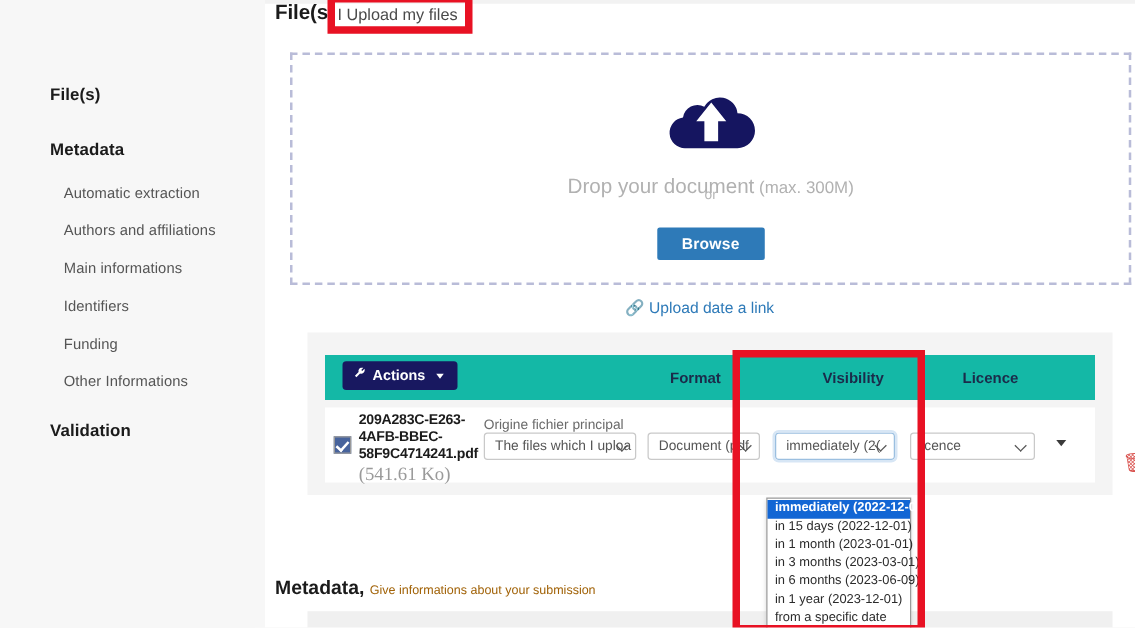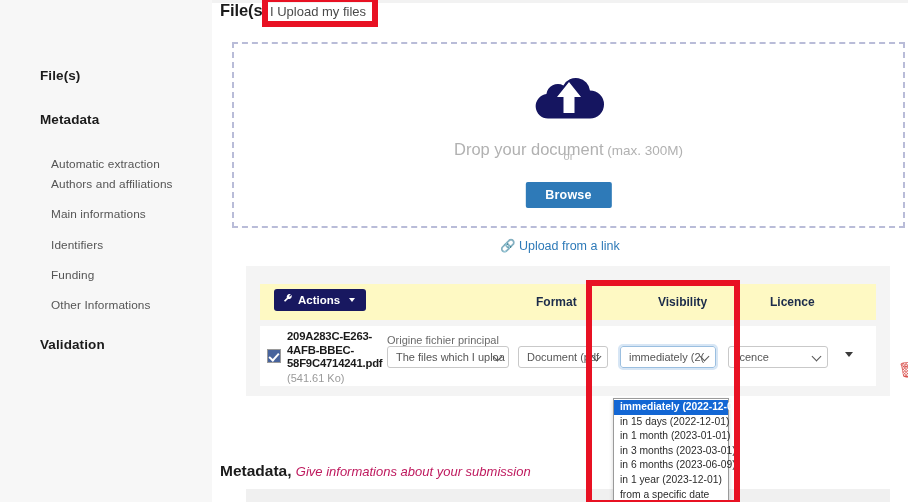--- a/index.html
+++ b/index.html
@@ -82,21 +82,21 @@
   }
   .upload-link .lnk-ico { margin-right: 3px; }
 
   
   .table-card {
     position: absolute; left: 34px; top: 266px; width: 644px; height: 130px;
     background: #f4f4f4;
   }
   .table-head {
     position: absolute; left: 14px; top: 18px; width: 616px; height: 36px;
-    background: #fef9c3;
+    background: #14b8a6;
   }
   .actions-btn {
     position: absolute; left: 14px; top: 5px;
     background: #181860; color: #fff; border: none;
     font-family: "Liberation Sans", sans-serif;
     font-size: 11.5px; font-weight: bold;
     padding: 5px 11px 5px 9px; border-radius: 3px; cursor: pointer;
     display: flex; align-items: center; gap: 5px;
   }
   .actions-btn .caret {
@@ -128,21 +128,21 @@
     border: solid #fff; border-width: 0 2px 2px 0;
     transform: rotate(42deg);
   }
   .fname {
     position: absolute; left: 27px; top: 4px; width: 110px;
     font-size: 11.3px; font-weight: bold; color: #1b1b1b;
     line-height: 13.5px; letter-spacing: -.2px;
   }
   .fsize {
     position: absolute; left: 27px; top: 46px;
-    font-size: 11px; color: #9a9a9a;
+    font-size: 15px; color: #9a9a9a; font-family: Liberation Serif, serif;
   }
   .origin-label {
     position: absolute; left: 127px; top: 8px;
     font-size: 11px; color: #6a6a6a;
   }
   .sel {
     position: absolute; height: 22px;
     background: #fff; border: 1px solid #c9c9c9; border-radius: 3px;
     font-family: "Liberation Sans", sans-serif;
     font-size: 11px; color: #555;
@@ -184,21 +184,21 @@
     line-height: 12.6px;
   }
   .dd-opt.selected { background: #1266d4; color: #fff; font-weight: bold; }
 
   
   .meta-heading {
     position: absolute; left: 8px; top: 462px;
     font-size: 15.5px; color: #1b1b1b;
   }
   .meta-heading b { font-weight: bold; }
-  .meta-heading span { font-size: 13px; color: #be185d; font-weight: normal; font-style: italic; }
+  .meta-heading span { font-size: 10px; color: #a16207; font-weight: normal; }
   .meta-card {
     position: absolute; left: 34px; top: 489px; width: 644px; height: 13px;
     background: #f0f0f0;
   }
 
   
   .anno {
     position: absolute; border: 6px solid #e81123; z-index: 90;
     pointer-events: none; background: transparent;
   }
@@ -206,21 +206,21 @@
   .anno-vis { left: 586px; top: 280px; width: 154px; height: 226px; }
 </style>
 </head>
 <body>
 
 <div id="root">
 
   <div class="sidebar">
     <div class="nav-group" style="top:68px">File(s)</div>
     <div class="nav-group" style="top:112px">Metadata</div>
-    <div class="nav-sub" style="top:157px">Automatic extraction</div>
+    <div class="nav-sub" style="top:147px">Automatic extraction</div>
     <div class="nav-sub" style="top:177px">Authors and affiliations</div>
     <div class="nav-sub" style="top:207px">Main informations</div>
     <div class="nav-sub" style="top:238px">Identifiers</div>
     <div class="nav-sub" style="top:268px">Funding</div>
     <div class="nav-sub" style="top:298px">Other Informations</div>
     <div class="nav-group" style="top:337px">Validation</div>
   </div>
 
   <div class="panel">
     <div class="panel-strip-top"></div>
@@ -236,21 +236,21 @@
         </svg>
       </div>
       <div class="drop-text">
         <span>Drop your document</span><span class="small"> (max. 300M)</span>
       </div>
       <div class="or-text">or</div>
       <button class="browse-btn">Browse</button>
     </div>
 
     <div class="upload-link">
-      <span class="lnk-ico">🔗</span><span>Upload from a link</span>
+      <span class="lnk-ico">🔗</span><span>Upload date a link</span>
     </div>
 
     <div class="table-card">
 
       <div class="table-head">
         <button class="actions-btn">
           <span>
             <svg width="10" height="10" viewBox="0 0 16 16">
                 <path d="M14 3.5a4.5 4.5 0 0 1-5.9 4.3L3.4 12.5 1.5 10.6 6.2 5.9A4.5 4.5 0 0 1 10.5 0c.7 0 1.3.2 1.9.4L9.6 3.2l1.3 1.3 2.8-2.8c.2.5.3 1.2.3 1.8z" fill="#fff"></path>
               </svg>

